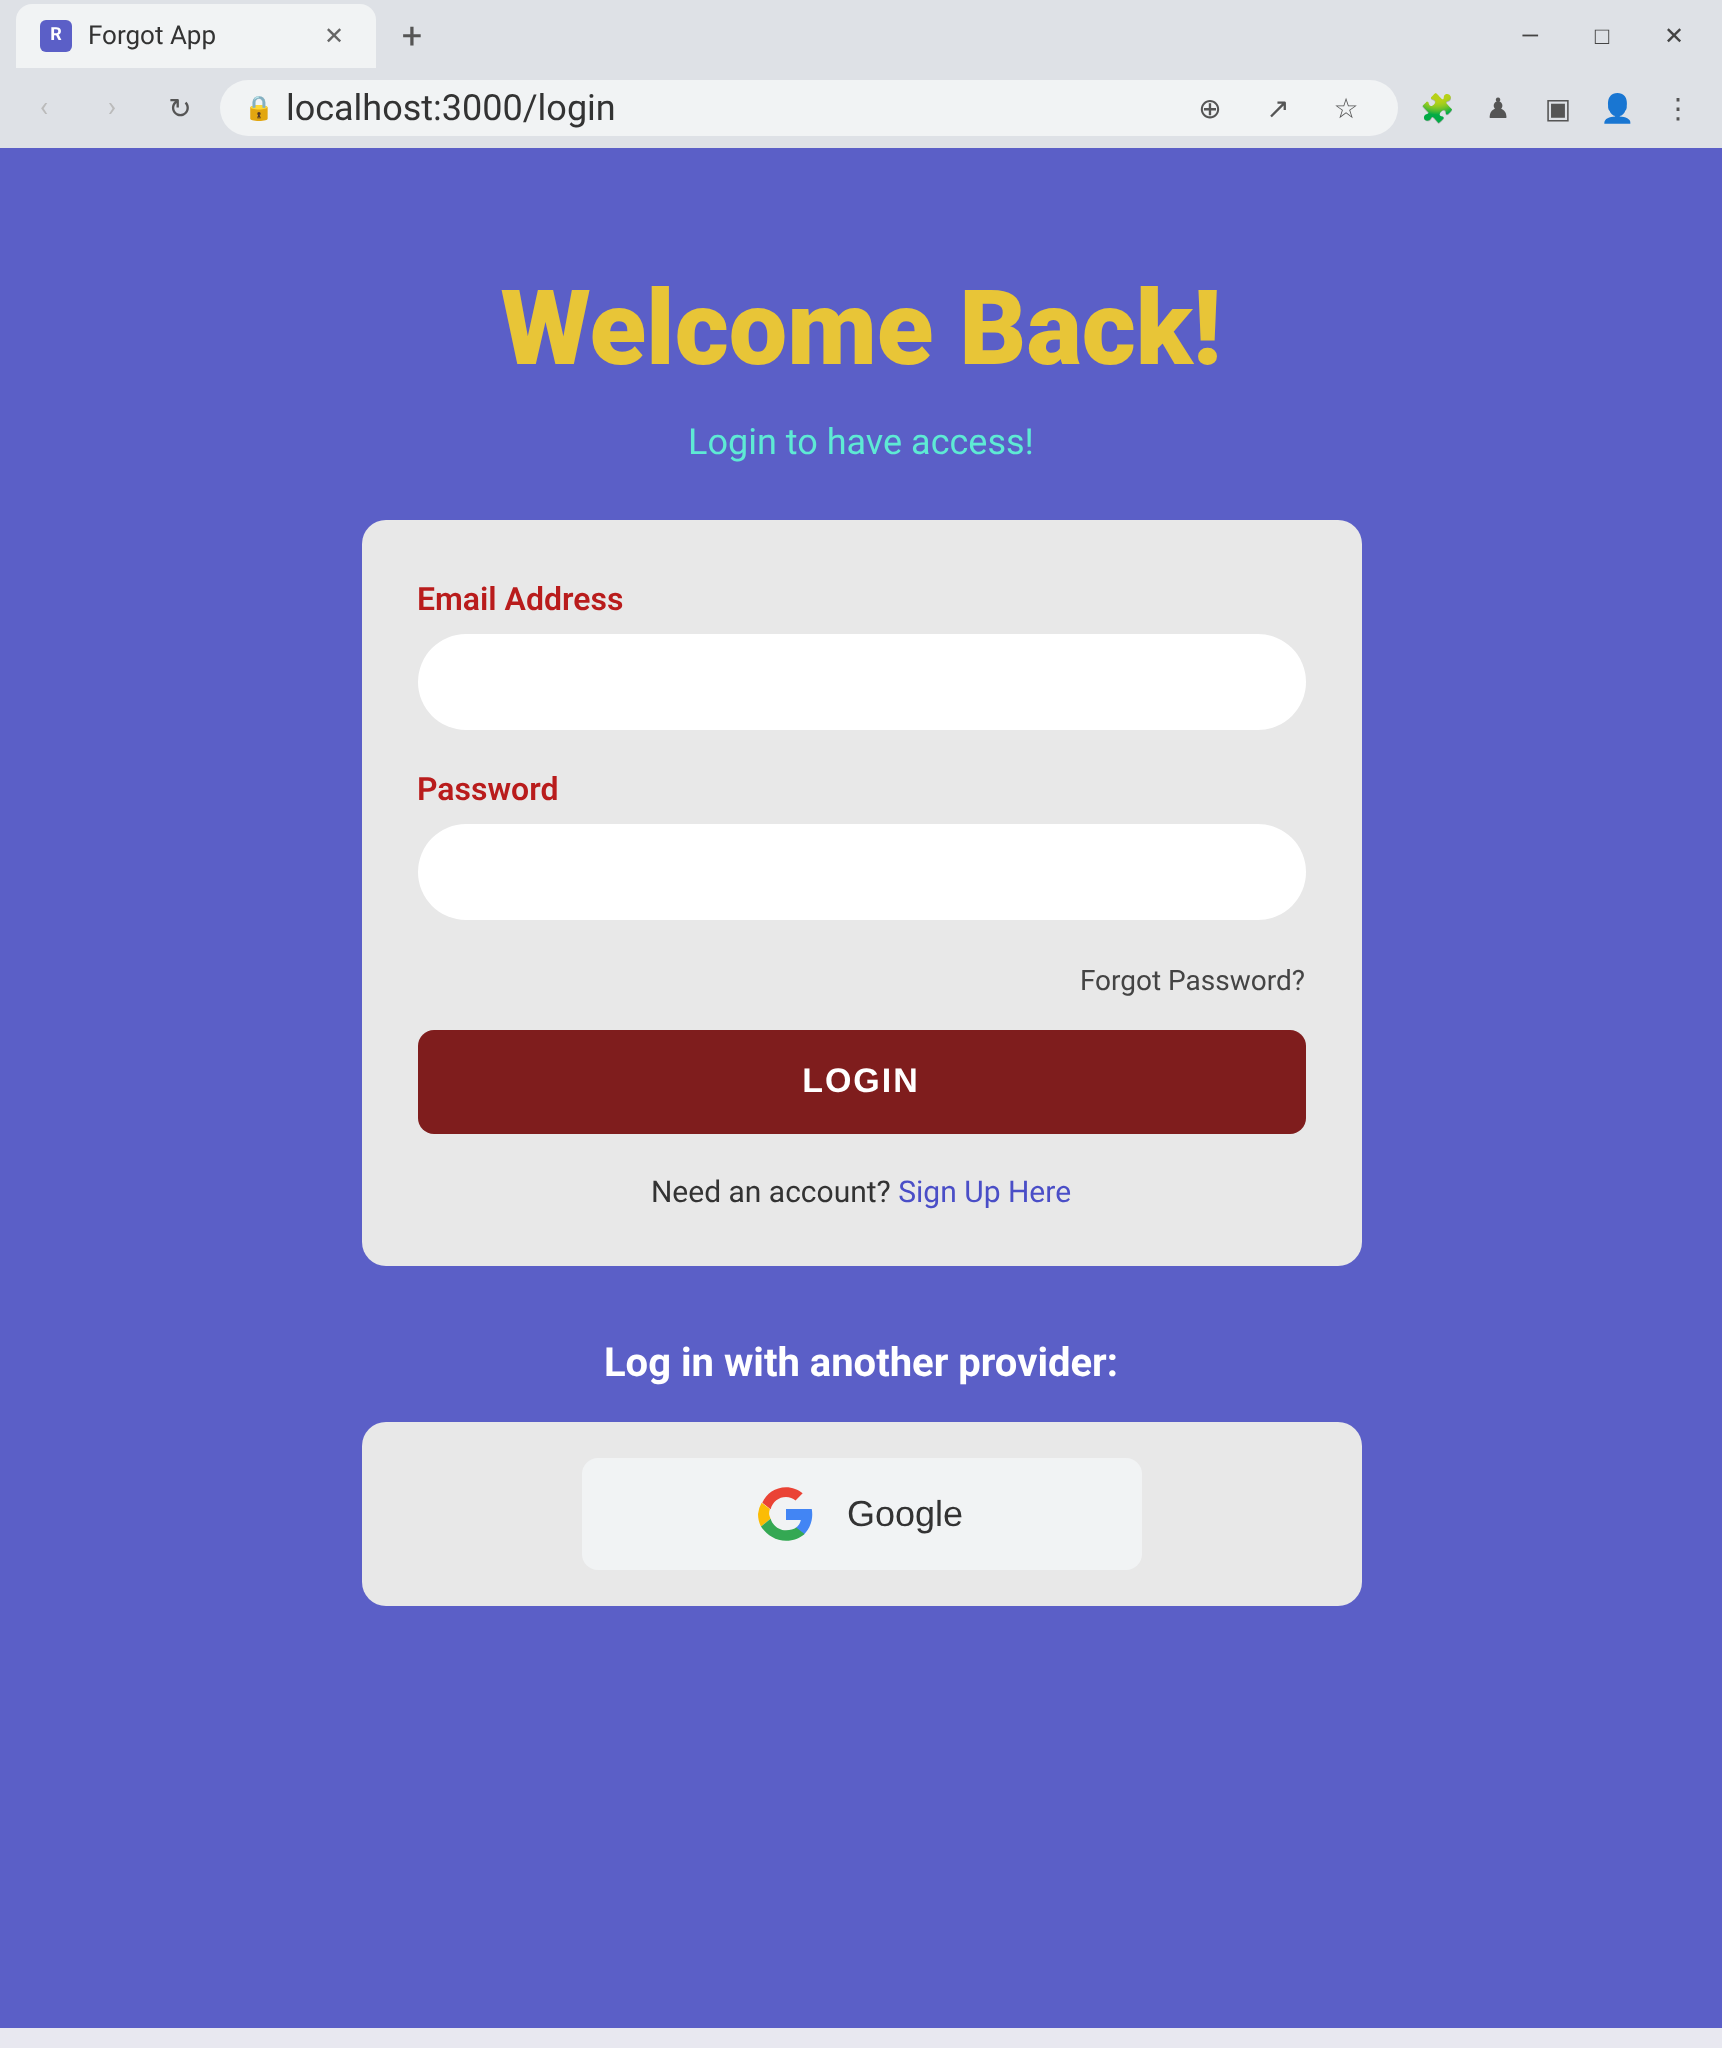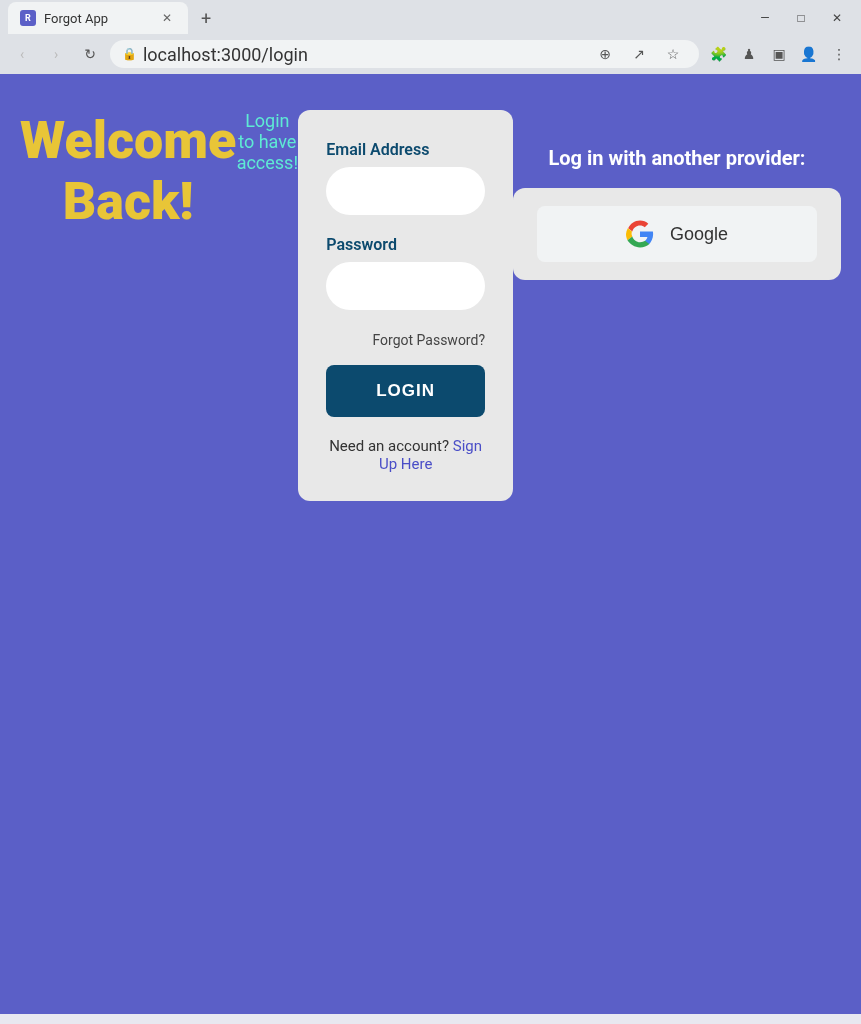--- a/index.html
+++ b/index.html
@@ -157,23 +157,23 @@
       color: #555;
       cursor: pointer;
     }
 
     
     .page-content {
       background: #5b5fc7;
       width: 100%;
       min-height: 940px;
       display: flex;
-      flex-direction: row;
-      align-items: flex-start;
-      padding: 36px 20px 40px;
+      flex-direction: column;
+      align-items: center;
+      padding: 60px 20px 40px;
     }
 
     .welcome-title {
       font-size: 52px;
       font-weight: 900;
       color: #e8c537;
       margin-bottom: 16px;
       text-align: center;
     }
 
@@ -188,21 +188,21 @@
       background: #e8e8e8;
       border-radius: 12px;
       padding: 30px 28px 28px;
       width: 500px;
       max-width: 100%;
     }
 
     .field-label {
       font-size: 16px;
       font-weight: 600;
-      color: #0c4a6e;
+      color: #b91c1c;
       margin-bottom: 8px;
       display: block;
     }
 
     .text-input {
       width: 100%;
       height: 48px;
       background: white;
       border: none;
       border-radius: 24px;
@@ -220,21 +220,21 @@
     .forgot-password-link {
       font-size: 14px;
       color: #444;
       cursor: pointer;
       text-decoration: none;
     }
 
     .login-btn {
       width: 100%;
       height: 52px;
-      background: #0c4a6e;
+      background: #7f1d1d;
       border: none;
       border-radius: 8px;
       font-size: 17px;
       font-weight: 700;
       color: #fff;
       letter-spacing: 1px;
       cursor: pointer;
       margin-bottom: 20px;
     }
 

